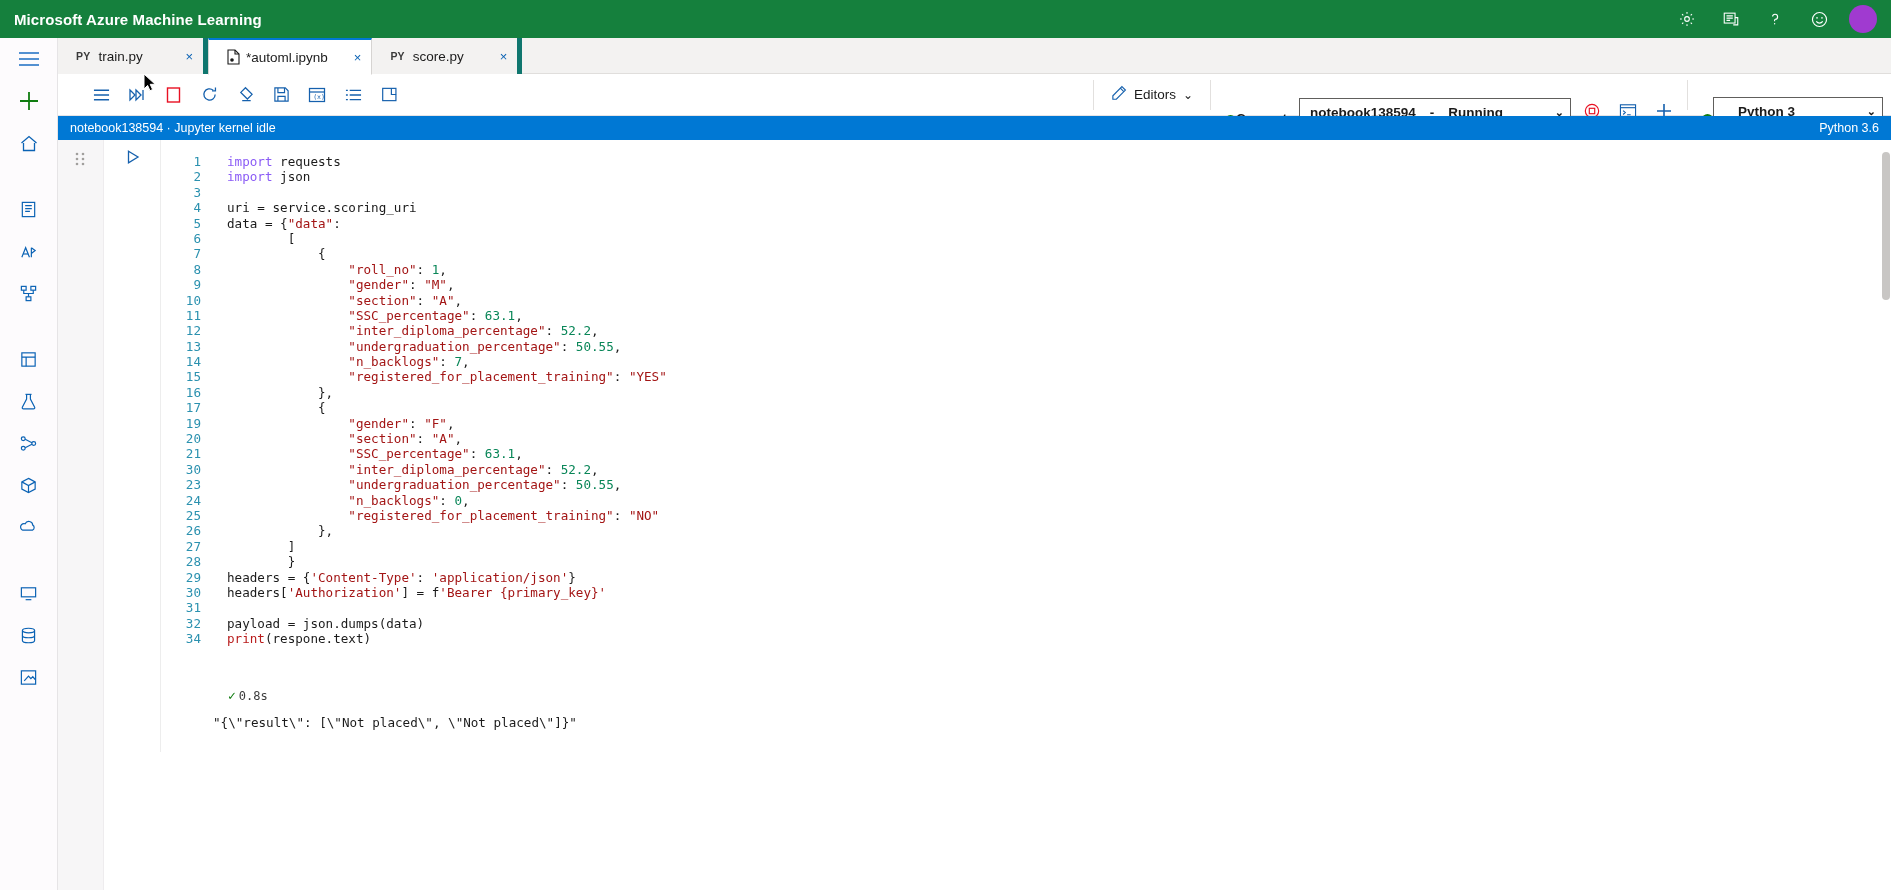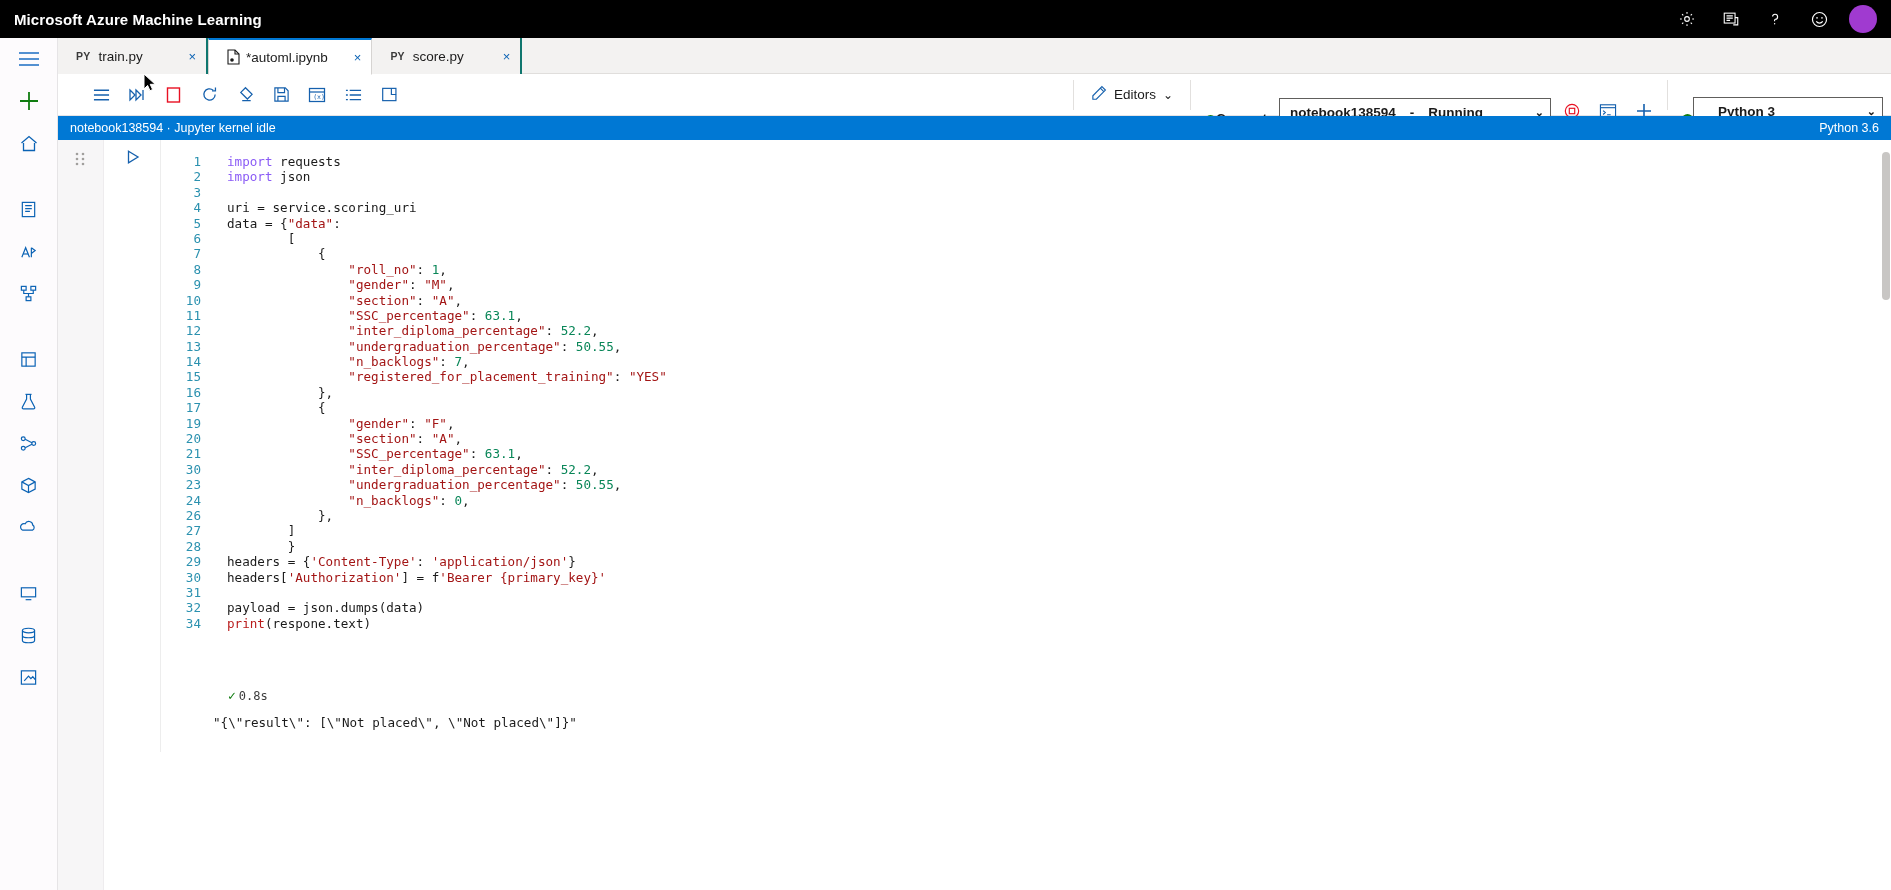--- a/index.html
+++ b/index.html
@@ -17,21 +17,21 @@
     background: #ffffff;
     overflow: hidden;
   }
 
   
   .topbar {
     position: absolute;
     top: 0; left: 0;
     width: 1891px;
     height: 38px;
-    background: #000000;
+    background: #15803d;
     display: flex;
     align-items: center;
     box-sizing: border-box;
   }
   .brand-title {
     color: #ffffff;
     font-size: 15px;
     font-weight: bold;
     margin-left: 14px;
     letter-spacing: 0.1px;
@@ -105,21 +105,21 @@
     align-items: stretch;
   }
   .tab {
     display: flex;
     align-items: center;
     height: 36px;
     padding: 0 10px 0 18px;
     font-size: 13.5px;
     color: #1b1b1b;
     background: #f3f2f1;
-    border-right: 2px solid #0f766e;
+    border-right: 5px solid #0f766e;
     box-sizing: border-box;
     cursor: pointer;
     min-width: 150px;
     position: relative;
   }
   .tab.active {
     background: #ffffff;
     border-top: 2px solid #0078d4;
     border-left: 1px solid #d6d4d2;
     border-right: 1px solid #d6d4d2;
@@ -215,21 +215,21 @@
     padding: 0 6px 0 10px;
     font-size: 13.5px;
     color: #1b1b1b;
     cursor: pointer;
     white-space: nowrap;
     font-weight: bold;
   }
   .combo .sep { margin: 0 14px; color: #1b1b1b; }
   .combo .caret { margin-left: auto; padding-left: 34px; color: #1b1b1b; font-size: 11px; }
   .combo.compute-combo { width: 272px; }
-  .combo.kernel-combo { width: 190px; padding-left: 24px; }
+  .combo.kernel-combo { width: 170px; padding-left: 24px; }
 
   
   .kernelbar {
     position: absolute;
     top: 116px; left: 58px;
     width: 1833px;
     height: 24px;
     background: #0078d4;
     color: #ffffff;
     font-size: 12.5px;
@@ -691,20 +691,21 @@
           <div class="code-line"><span class="lnum">14</span><span class="ltext"><span class="tok-pl">                </span><span class="tok-str">"n_backlogs"</span><span class="tok-pl">: </span><span class="tok-num">7</span><span class="tok-pl">,</span></span></div>
           <div class="code-line"><span class="lnum">15</span><span class="ltext"><span class="tok-pl">                </span><span class="tok-str">"registered_for_placement_training"</span><span class="tok-pl">: </span><span class="tok-str">"YES"</span></span></div>
           <div class="code-line"><span class="lnum">16</span><span class="ltext"><span class="tok-pl">            },</span></span></div>
           <div class="code-line"><span class="lnum">17</span><span class="ltext"><span class="tok-pl">            {</span></span></div>
           <div class="code-line"><span class="lnum">19</span><span class="ltext"><span class="tok-pl">                </span><span class="tok-str">"gender"</span><span class="tok-pl">: </span><span class="tok-str">"F"</span><span class="tok-pl">,</span></span></div>
           <div class="code-line"><span class="lnum">20</span><span class="ltext"><span class="tok-pl">                </span><span class="tok-str">"section"</span><span class="tok-pl">: </span><span class="tok-str">"A"</span><span class="tok-pl">,</span></span></div>
           <div class="code-line"><span class="lnum">21</span><span class="ltext"><span class="tok-pl">                </span><span class="tok-str">"SSC_percentage"</span><span class="tok-pl">: </span><span class="tok-num">63.1</span><span class="tok-pl">,</span></span></div>
           <div class="code-line"><span class="lnum">30</span><span class="ltext"><span class="tok-pl">                </span><span class="tok-str">"inter_diploma_percentage"</span><span class="tok-pl">: </span><span class="tok-num">52.2</span><span class="tok-pl">,</span></span></div>
           <div class="code-line"><span class="lnum">23</span><span class="ltext"><span class="tok-pl">                </span><span class="tok-str">"undergraduation_percentage"</span><span class="tok-pl">: </span><span class="tok-num">50.55</span><span class="tok-pl">,</span></span></div>
           <div class="code-line"><span class="lnum">24</span><span class="ltext"><span class="tok-pl">                </span><span class="tok-str">"n_backlogs"</span><span class="tok-pl">: </span><span class="tok-num">0</span><span class="tok-pl">,</span></span></div>
+          <div class="code-line"><span class="lnum">25</span><span class="ltext"><span class="tok-pl">                </span><span class="tok-str">"registered_for_placement_training"</span><span class="tok-pl">: </span><span class="tok-str">"NO"</span></span></div>
           <div class="code-line"><span class="lnum">26</span><span class="ltext"><span class="tok-pl">            },</span></span></div>
           <div class="code-line"><span class="lnum">27</span><span class="ltext"><span class="tok-pl">        ]</span></span></div>
           <div class="code-line"><span class="lnum">28</span><span class="ltext"><span class="tok-pl">        }</span></span></div>
           <div class="code-line"><span class="lnum">29</span><span class="ltext"><span class="tok-pl">headers = {</span><span class="tok-str">'Content-Type'</span><span class="tok-pl">: </span><span class="tok-str">'application/json'</span><span class="tok-pl">}</span></span></div>
           <div class="code-line"><span class="lnum">30</span><span class="ltext"><span class="tok-pl">headers[</span><span class="tok-str">'Authorization'</span><span class="tok-pl">] = f</span><span class="tok-str">'Bearer {primary_key}'</span></span></div>
           <div class="code-line"><span class="lnum">31</span><span class="ltext"><span class="tok-pl"></span></span></div>
           <div class="code-line"><span class="lnum">32</span><span class="ltext"><span class="tok-pl">payload = json.dumps(data)</span></span></div>
           <div class="code-line"><span class="lnum">34</span><span class="ltext"><span class="tok-fn">print</span><span class="tok-pl">(respone.text)</span></span></div>
         </div>
     </div>

